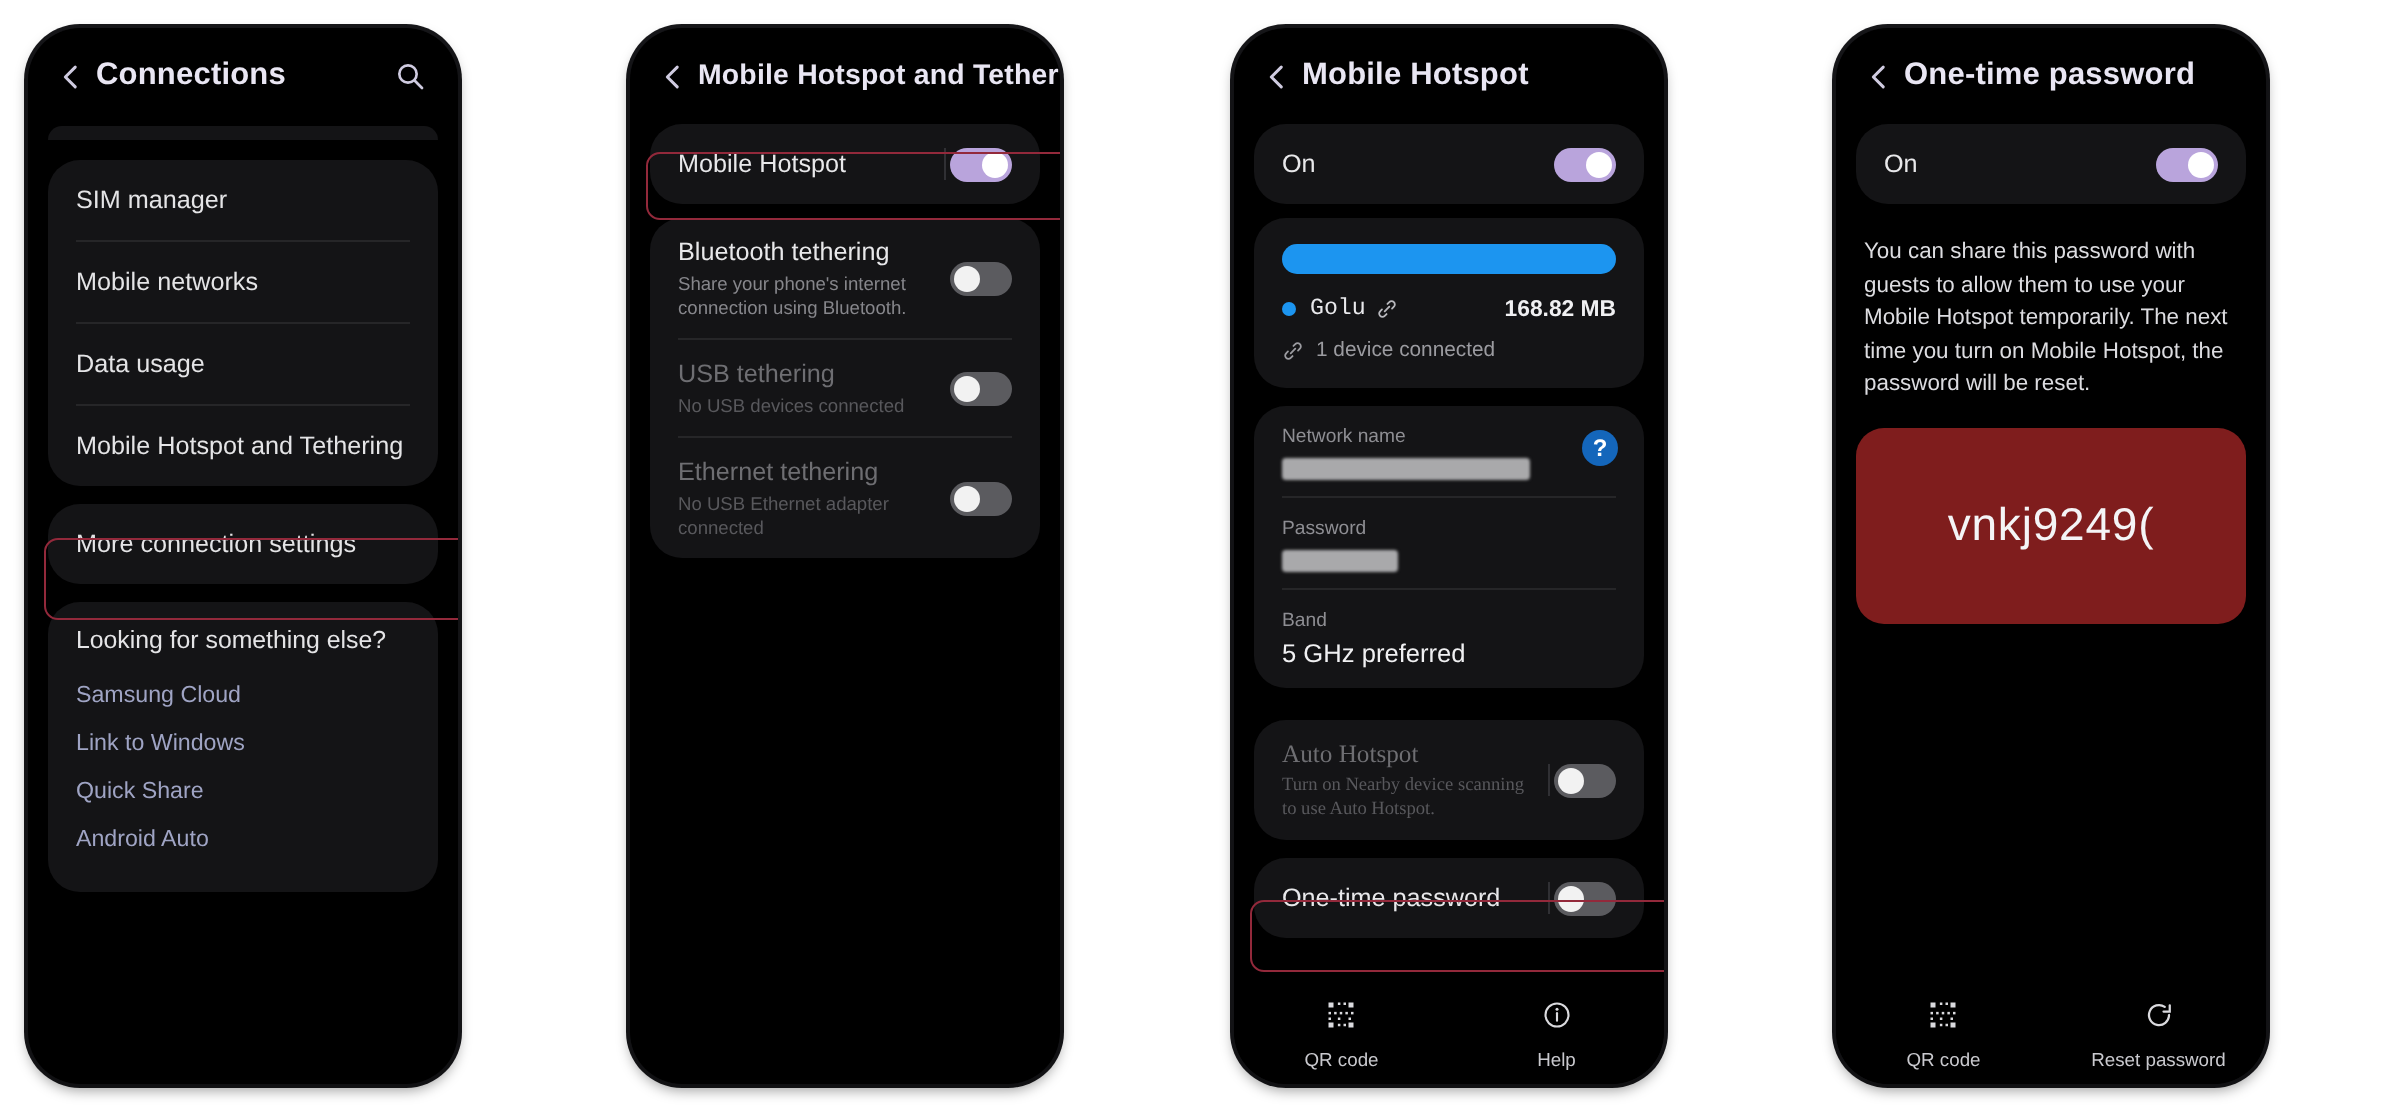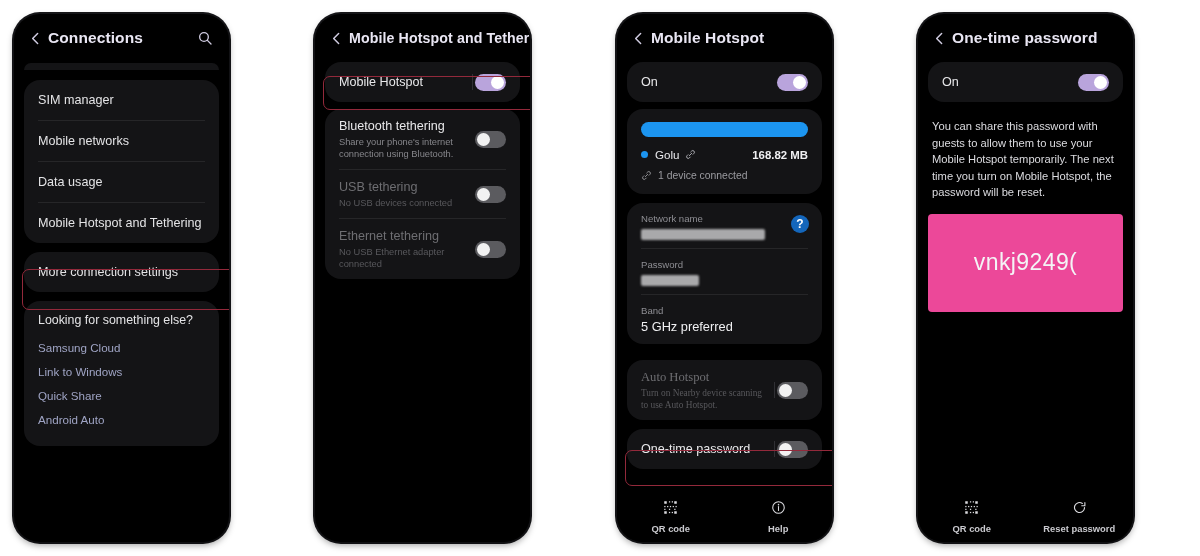--- a/index.html
+++ b/index.html
@@ -194,20 +194,21 @@
   }
   .dot {
     width: 7px; height: 7px; border-radius: 50%;
     background: #1c95f0;
     margin-right: 7px;
     flex: 0 0 auto;
   }
   .usage-name {
     color: #e9e9ec;
     font-size: 11.6px;
+    font-family: Liberation Mono, monospace;
   }
   .chain {
     color: #b8b8bd;
     margin-left: 5px;
     display: inline-flex;
     align-items: center;
   }
   .usage-val {
     margin-left: auto;
     color: #f0f0f2;
@@ -267,40 +268,39 @@
     display: flex;
     align-items: center;
   }
   .botbtn {
     flex: 1 1 0;
     display: flex;
     flex-direction: column;
     align-items: center;
     gap: 4px;
     cursor: pointer;
-    font-weight: bold;
   }
   .botbtn .lbl {
     color: #c9c9ce;
     font-size: 9.4px;
   }
   .botbtn .ico { color: #dadade; display: block; }
 
   
   .otp-desc {
     color: #dcdce0;
     font-size: 11.2px;
     line-height: 16.5px;
     padding: 9px 14px 0 14px;
   }
   .otp-box {
     margin: 13px 10px 0 10px;
     height: 98px;
-    border-radius: 4px;
-    background: #ec4899;
+    border-radius: 14px;
+    background: #7f1d1d;
     display: flex;
     align-items: center;
     justify-content: center;
   }
   .otp-code {
     color: #f4f4f6;
     font-size: 23px;
     letter-spacing: 0.4px;
   }
 </style>

